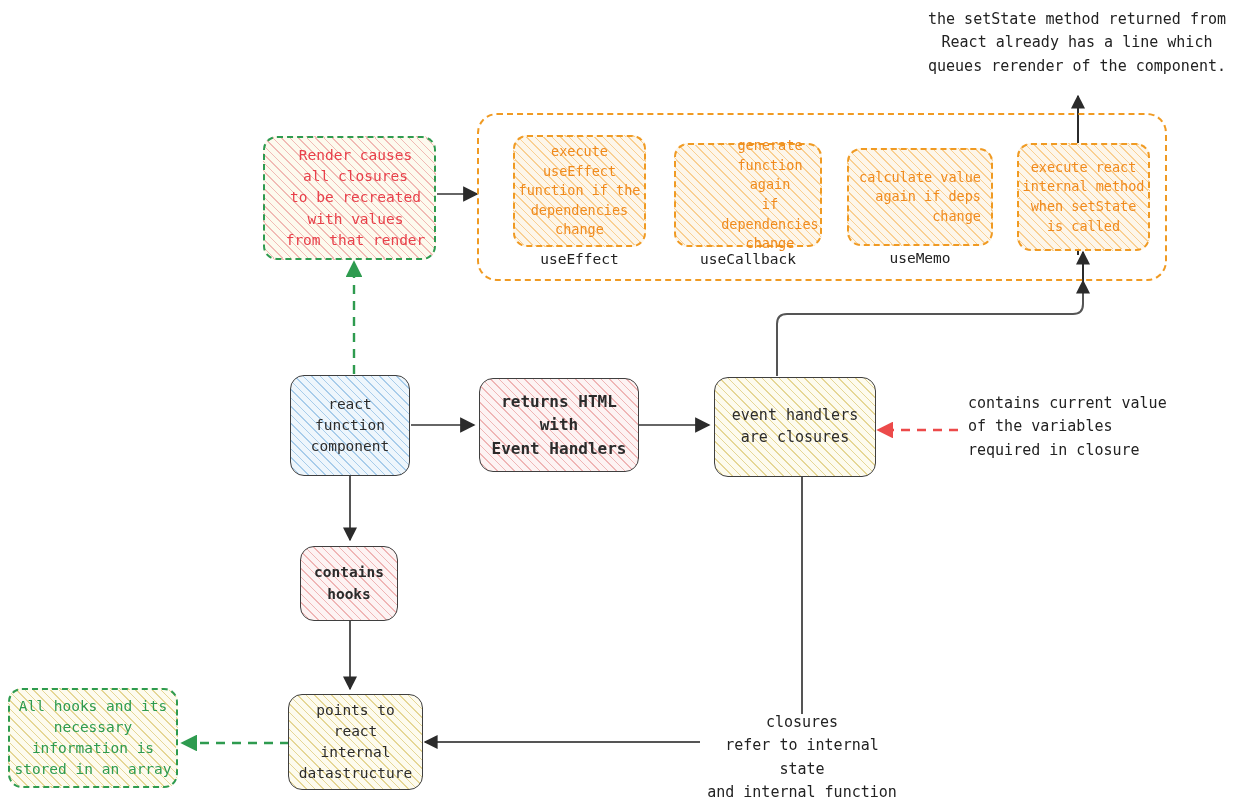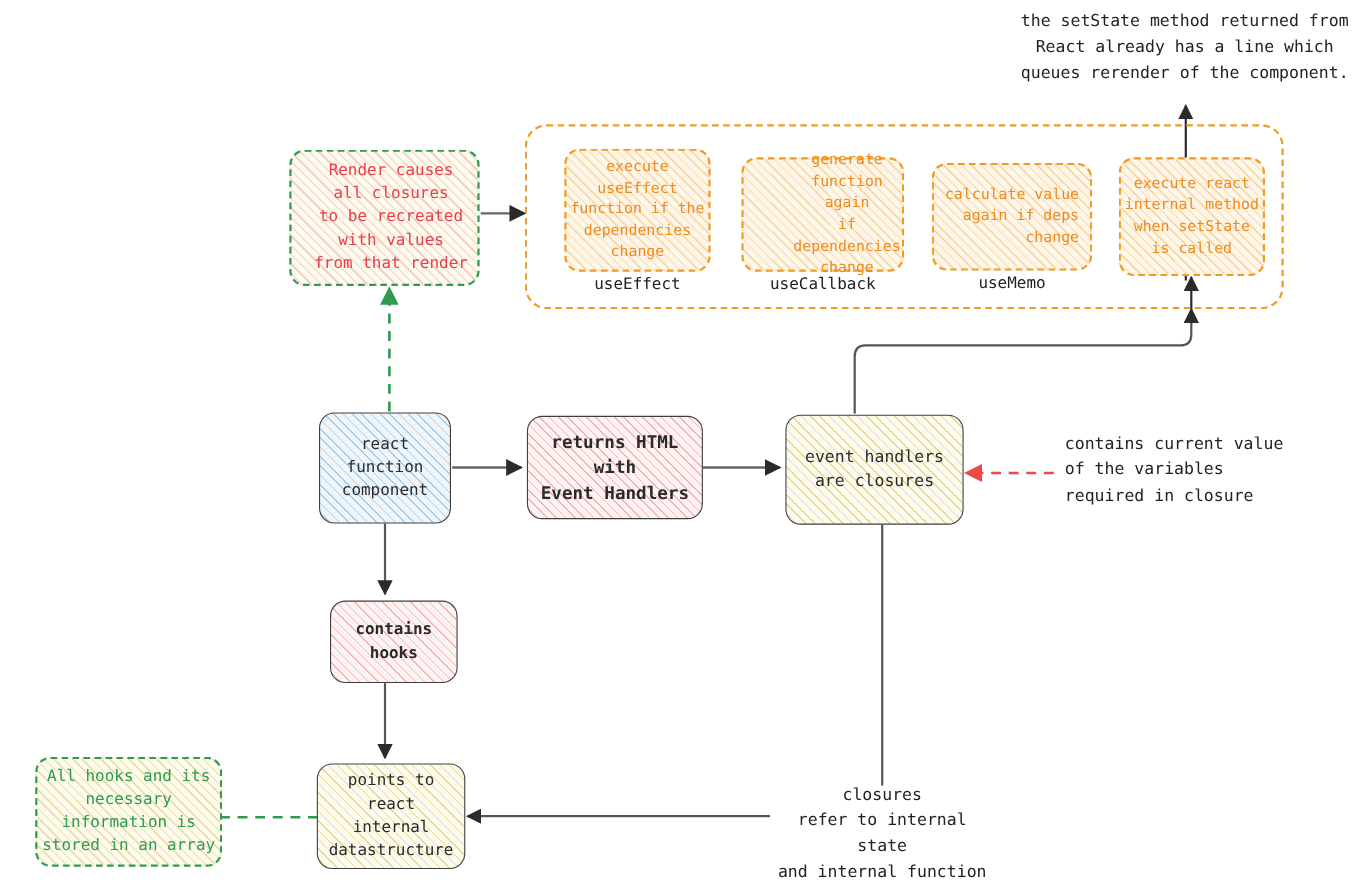--- a/index.html
+++ b/index.html
@@ -138,33 +138,33 @@
 
   <div class="node b-dark fill-yellow t-dark" style="left:714px;top:377px;width:162px;height:100px;font-size:15px;">
     <span>event handlers
 are closures</span>
   </div>
 
   <div class="note" style="left:968px;top:392px;width:266px;text-align:left;">contains current value
 of the variables
 required in closure</div>
 
-  <div class="node b-dark fill-pink t-dark" style="left:300px;top:546px;width:116px;height:75px;font-size:14.5px;justify-content:center;">
+  <div class="node b-dark fill-pink t-dark" style="left:300px;top:546px;width:98px;height:75px;font-size:14.5px;justify-content:center;">
     <span>contains
 hooks</span>
   </div>
 
   <div class="node b-dark fill-yellow t-dark" style="left:288px;top:694px;width:135px;height:96px;font-size:14.5px;">
     <span>points to
 react
 internal
 datastructure</span>
   </div>
 
-  <div class="node b-green-dash fill-yellow t-green" style="left:8px;top:688px;width:170px;height:100px;font-size:14.5px;margin-left:24px;">
+  <div class="node b-green-dash fill-yellow t-green" style="left:8px;top:688px;width:170px;height:100px;font-size:14.5px;">
     <span>All hooks and its
 necessary
 information is
 stored in an array</span>
   </div>
 
   <div class="note" style="left:700px;top:711px;width:204px;text-align:center;">closures
 refer to internal state
 and internal function</div>
 

